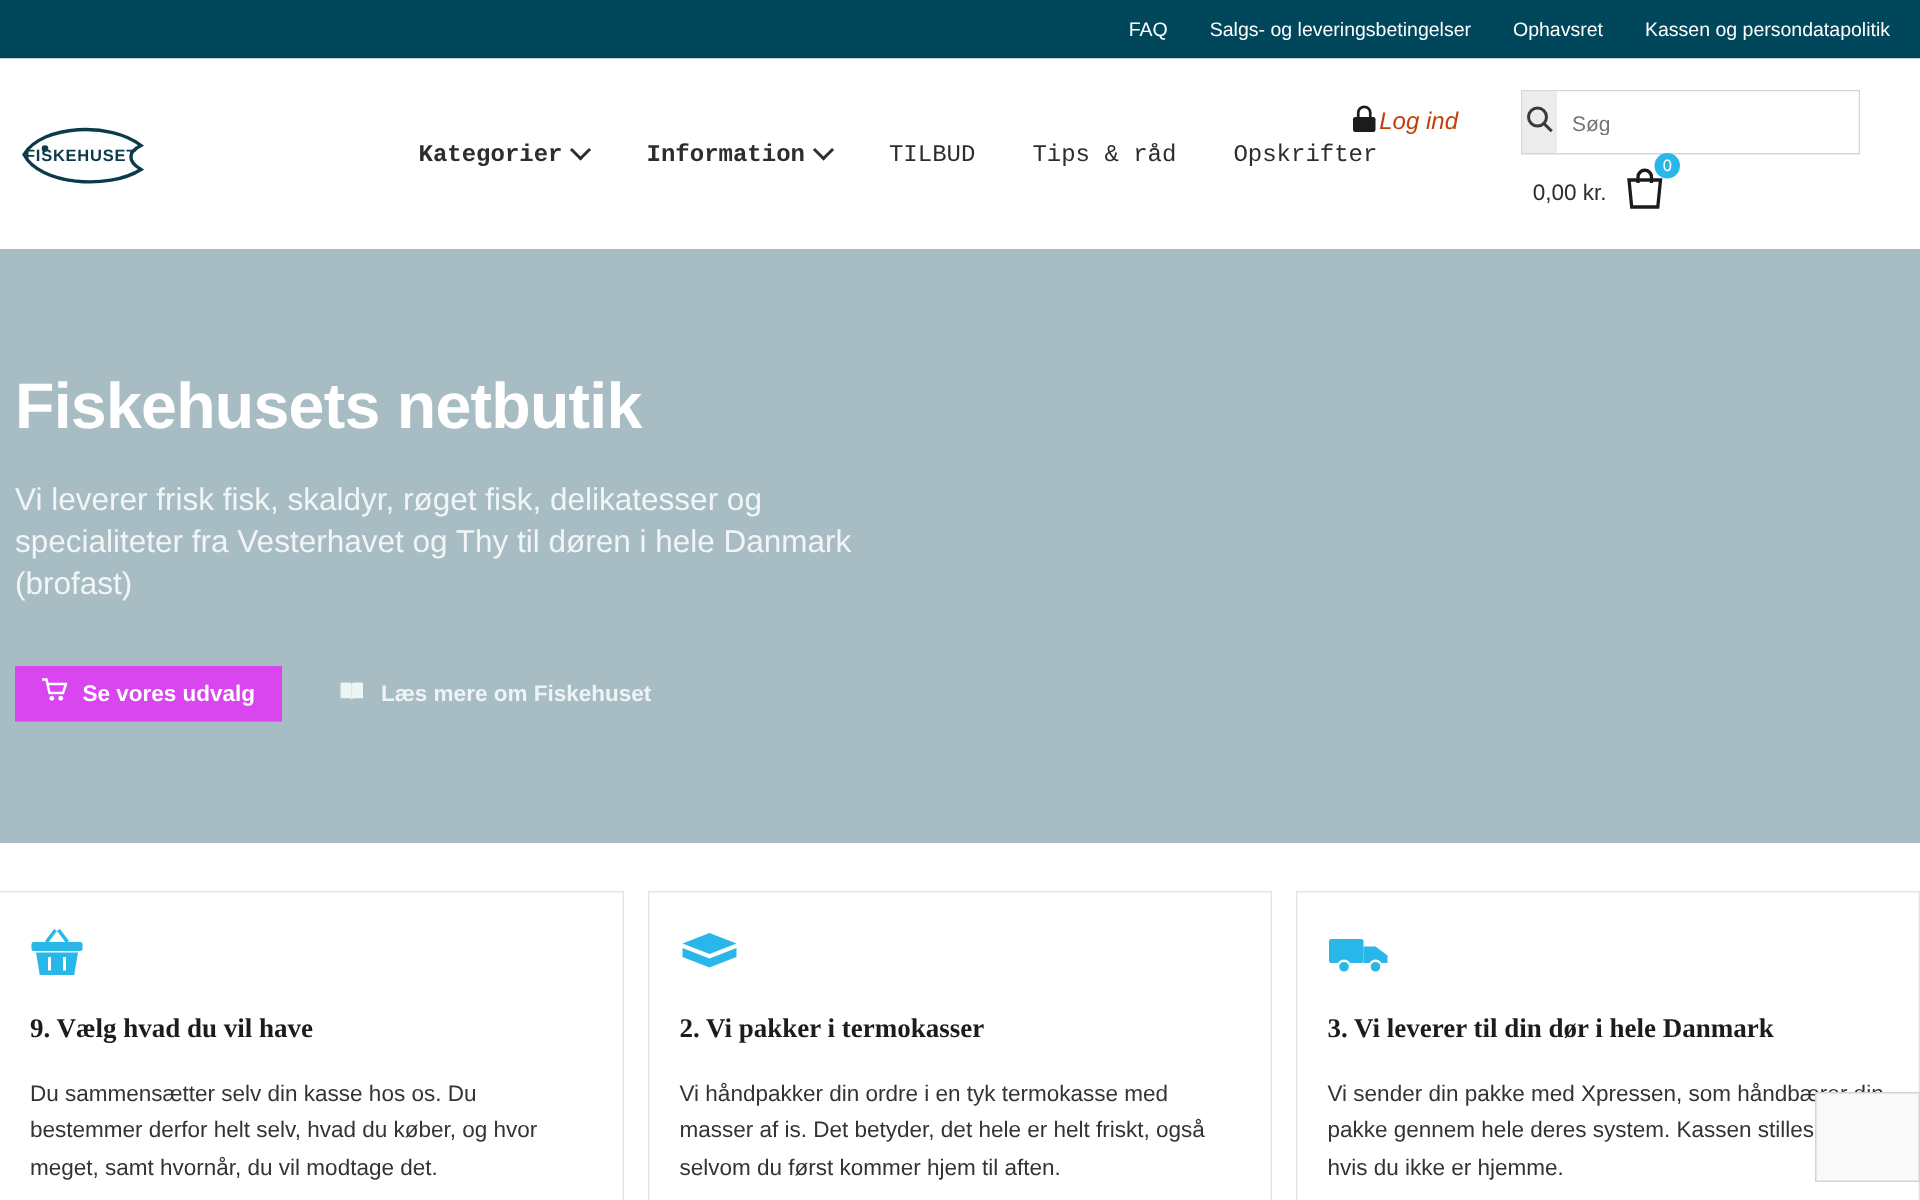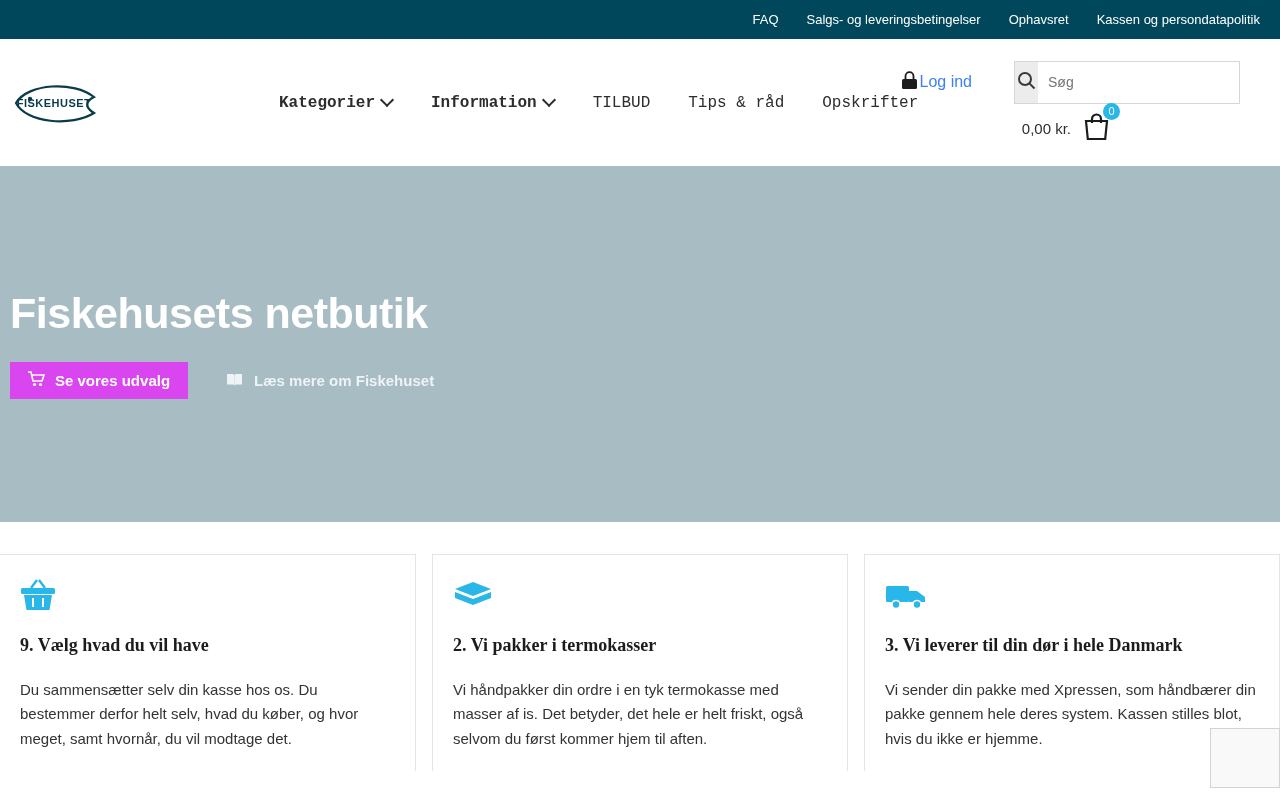--- a/index.html
+++ b/index.html
@@ -102,22 +102,23 @@
     display: flex;
     align-items: center;
     gap: 42px;
     margin-bottom: 8px;
   }
   .login {
     display: flex;
     align-items: center;
     gap: 2px;
     font-size: 16px;
-    color: #3b82f6;
+    color: #c2410c;
     cursor: pointer;
+    font-style: italic;
   }
   .searchbox {
     display: flex;
     align-items: center;
     border: 1px solid #d6d6d6;
     background: #ffffff;
     height: 43px;
     width: 226px;
   }
   .search-btn {
@@ -157,21 +158,21 @@
     border-radius: 50%;
     width: 17px;
     height: 17px;
     display: flex;
     align-items: center;
     justify-content: center;
   }
 
   
   .hero {
-    height: 356px;
+    height: 396px;
     background: #a8bcc4;
     position: relative;
     padding: 0 0 0 10px;
     display: flex;
     flex-direction: column;
     justify-content: center;
   }
   .hero h1 {
     font-size: 43px;
     color: #ffffff;
@@ -333,20 +334,21 @@
           </svg>
         </span>
         <span class="cart-badge">0</span>
       </div>
     </div>
   </div>
 </div>
 
 <section class="hero">
   <h1>Fiskehusets netbutik</h1>
+  <p>Vi leverer frisk fisk, skaldyr, røget fisk, delikatesser og specialiteter fra Vesterhavet og Thy til døren i hele Danmark (brofast)</p>
   <div class="hero-btns">
     <button class="btn-primary">
       <span>
         <svg width="17" height="16" viewBox="0 0 17 16">
           <path d="M0,1 H3 L5,10 H14 L16,4 H4" fill="none" stroke="#ffffff" stroke-width="1.6"></path>
           <circle cx="6.5" cy="13.5" r="1.6" fill="#ffffff"></circle>
           <circle cx="12.5" cy="13.5" r="1.6" fill="#ffffff"></circle>
         </svg>
       </span>
       <span>Se vores udvalg</span>

